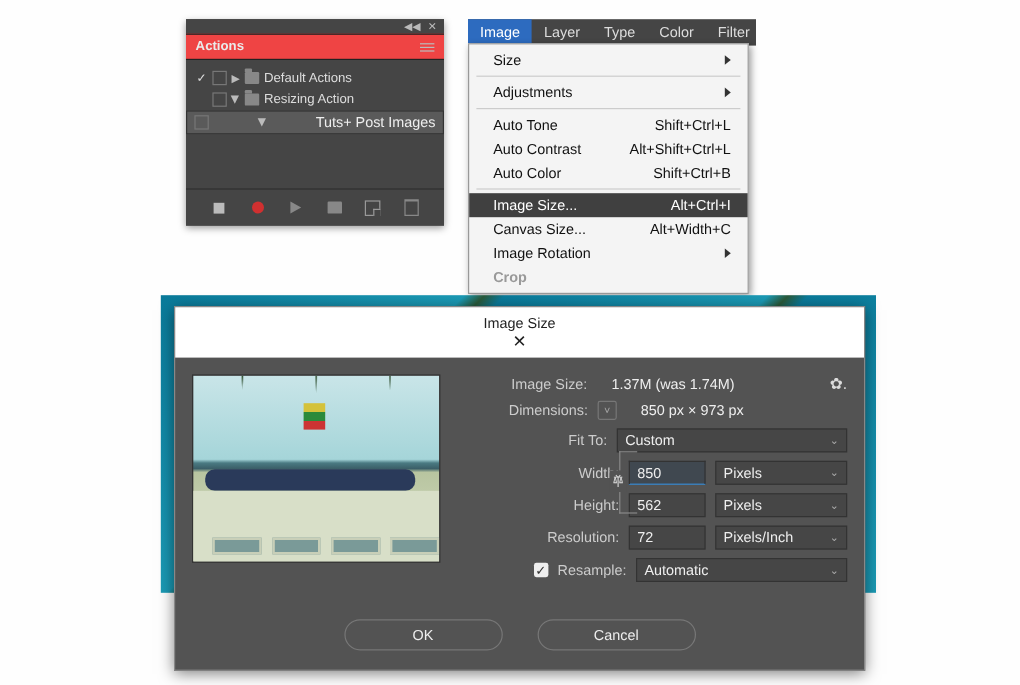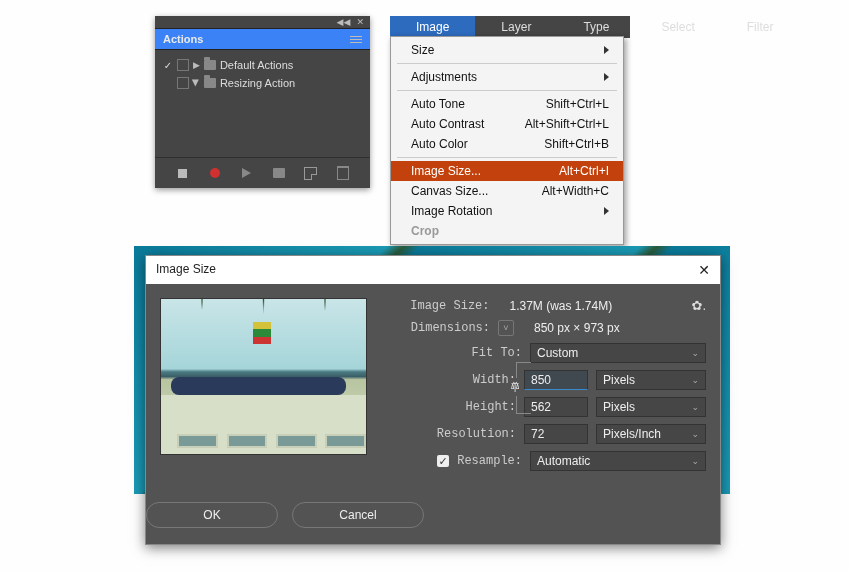--- a/index.html
+++ b/index.html
@@ -30,21 +30,21 @@
     align-items:center;
     gap:6px;
     padding-right:6px;
     font-size:9px;
     color:#bbb;
   }
   .actions-header {
     display:flex;
     align-items:center;
     justify-content:space-between;
-    background:#3b82f6;
+    background:#ef4444;
     padding:4px 8px;
     font-weight:bold;
     color:#eaeaea;
     font-size:11px;
     border-top:1px solid #222;
     border-bottom:1px solid #222;
   }
   .hamburger { display:flex; flex-direction:column; gap:2px;}
   .hamburger span{width:12px;height:1px;background:#bbb;}
   .actions-body { padding:6px 0 6px 0; min-height:95px;}
@@ -85,35 +85,35 @@
     position:absolute;
     left:390px;
     top:16px;
     width:240px;
     background:#454545;
     display:flex;
     gap:0;
     font-size:12px;
     color:#ddd;
   }
-  .menubar .mi{padding:4px 26px;}
+  .menubar .mi{padding:4px 10px;}
   .menubar .mi.act{background:#2d6bbf;color:#fff;}
   .dropdown{
     position:absolute;
     left:390px;
     top:36px;
     width:232px;
     background:#f4f4f4;
     border:1px solid #999;
     box-shadow:2px 2px 6px rgba(0,0,0,0.4);
     color:#111;
     padding:3px 0;
   }
   .dd-row{display:flex;justify-content:space-between;align-items:center;padding:3px 14px 3px 20px;font-size:12px;}
-  .dd-row.hl{background:#c2410c;color:#fff;}
+  .dd-row.hl{background:#404040;color:#fff;}
   .dd-row.dis{color:#999;font-weight:bold;}
   .dd-sep{height:1px;background:#ccc;margin:3px 6px;}
   .tri{width:0;height:0;border-left:5px solid #333;border-top:4px solid transparent;border-bottom:4px solid transparent;}
 
   
   .bgstrip{
     position:absolute;
     left:134px;
     top:246px;
     width:596px;
@@ -128,22 +128,24 @@
     width:574px;
     background:#535353;
     border:1px solid #888;
     box-shadow:0 3px 12px rgba(0,0,0,0.5);
   }
   .dlg-title{
     background:#fff;
     color:#222;
     display:flex;
     justify-content:space-between;
+    align-items:center;
     padding:6px 10px;
     font-size:12px;
+    flex-direction:column;
   }
   .closex{font-size:14px;color:#222;}
   .dlg-body{display:flex;padding:14px;gap:12px;}
   .preview{
     width:205px;
     height:155px;
     background:linear-gradient(180deg,#c9e5e8 0%, #a5d5d9 45%, #4a7a82 47%, #3b5f68 50%, #b8c5a0 52%, #d5dcc5 100%);
     position:relative;
     border:1px solid #333;
     overflow:hidden;
@@ -154,41 +156,41 @@
       radial-gradient(2px 25px at 50% 0%, #2a4a2a 0%, transparent 60%),
       radial-gradient(2px 22px at 80% 0%, #2a4a2a 0%, transparent 60%);
   }
   .preview .flag{position:absolute;left:45%;top:15%;width:18px;height:22px;
     background:linear-gradient(180deg,#d4c23a 0 33%,#2a8a3a 33% 66%,#c33 66% 100%);}
   .preview .tarp{position:absolute;bottom:38%;left:5%;right:10%;height:18px;background:#2a3a5a;border-radius:8px;}
   .preview .van{position:absolute;bottom:0;left:0;right:0;height:38%;background:#d8dfc8;}
   .preview .win{position:absolute;bottom:10%;height:18%;width:18%;background:#7a9a98;border:2px solid #c8cfb8;}
   .fields{flex:1;color:#ddd;font-size:12px;}
   .frow{display:flex;align-items:center;justify-content:flex-end;gap:8px;margin-bottom:7px;}
-  .frow .lbl{text-align:right;color:#ccc;min-width:78px;font-family:Liberation Mono, monospace;}
+  .frow .lbl{text-align:right;color:#ccc;min-width:78px;}
   .frow .val{color:#eee;margin-left:12px;}
   .sel, .inp{
     background:#464646;
     border:1px solid #333;
     color:#eee;
     font-size:12px;
     padding:2px 6px;
     height:20px;
     box-sizing:border-box;
   }
   .sel{display:flex;align-items:center;justify-content:space-between;gap:6px;}
   .caret{font-size:9px;color:#aaa;}
   .inp{width:64px;}
   .inp.hl{border-bottom:1px solid #3a8ad0;background:#404850;}
   .linkbr{position:absolute;left:370px;top:78px;width:14px;height:50px;border-left:1px solid #888;border-top:1px solid #888;border-bottom:1px solid #888;}
   .linkic{position:absolute;left:362px;top:94px;width:14px;height:18px;display:flex;align-items:center;justify-content:center;background:#535353;}
   .chkbox{width:12px;height:12px;background:#eee;display:flex;align-items:center;justify-content:center;color:#333;font-size:11px;border-radius:2px;}
   .gear{color:#ddd;font-size:13px;}
   .dimlock{width:14px;height:14px;border:1px solid #777;display:flex;align-items:center;justify-content:center;font-size:9px;color:#aaa;border-radius:2px;}
-  .dlg-foot{display:flex;justify-content:flex-start;gap:14px;padding:10px 0 16px;}
+  .dlg-foot{display:flex;justify-content:center;gap:29px;padding:10px 0 16px;}
   .dbtn{
     width:130px;
     padding:5px 0;
     text-align:center;
     border:1px solid #777;
     border-radius:14px;
     background:#535353;
     color:#eee;
     font-size:12px;
   }
@@ -217,20 +219,25 @@
       <span class="folder-icon"></span>
       <span>Default Actions</span>
     </div>
     <div class="tree-row">
       <span class="chk"></span>
       <span class="box"></span>
       <span class="disc" style="transform:rotate(90deg)">▶</span>
       <span class="folder-icon"></span>
       <span>Resizing Action</span>
     </div>
+    <div class="tree-row sel indent1">
+      <span class="box"></span>
+      <span class="disc" style="transform:rotate(90deg)">▶</span>
+      <span>Tuts+ Post Images</span>
+    </div>
   </div>
   <div class="actions-footer">
     <div class="af-btn">
         <div class="stop"></div>
       </div>
     <div class="af-btn">
         <div class="rec"></div>
       </div>
     <div class="af-btn">
         <div class="play"></div>
@@ -244,21 +251,21 @@
     <div class="af-btn">
         <div class="trash"></div>
       </div>
   </div>
 </div>
 
 <div class="menubar">
   <div class="mi act">Image</div>
   <div class="mi">Layer</div>
   <div class="mi">Type</div>
-  <div class="mi">Select</div>
+  <div class="mi">Color</div>
   <div class="mi">Filter</div>
 </div>
 <div class="dropdown">
   <div class="dd-row">
       <span>Size</span>
       <span class="tri"></span>
     </div>
   <div class="dd-sep"></div>
   <div class="dd-row">
       <span>Adjustments</span>
@@ -321,21 +328,21 @@
         <span class="val" style="width:174px;text-align:left">1.37M (was 1.74M)</span>
         <span class="gear">✿.</span>
       </div>
       <div class="frow">
         <span class="lbl">Dimensions:</span>
         <span class="dimlock">˅</span>
         <span class="val" style="width:172px;text-align:left">850 px  ×  973 px</span>
       </div>
       <div class="frow">
         <span class="lbl">Fit To:</span>
-        <div class="sel" style="width:176px">
+        <div class="sel" style="width:192px">
             <span>Custom</span>
             <span class="caret">⌄</span>
           </div>
       </div>
       <div class="linkbr"></div>
       <div class="linkic">𐄷</div>
       <div class="frow">
         <span class="lbl">Width:</span>
         <input class="inp hl" value="850" style="">
         <div class="sel" style="width:110px">

